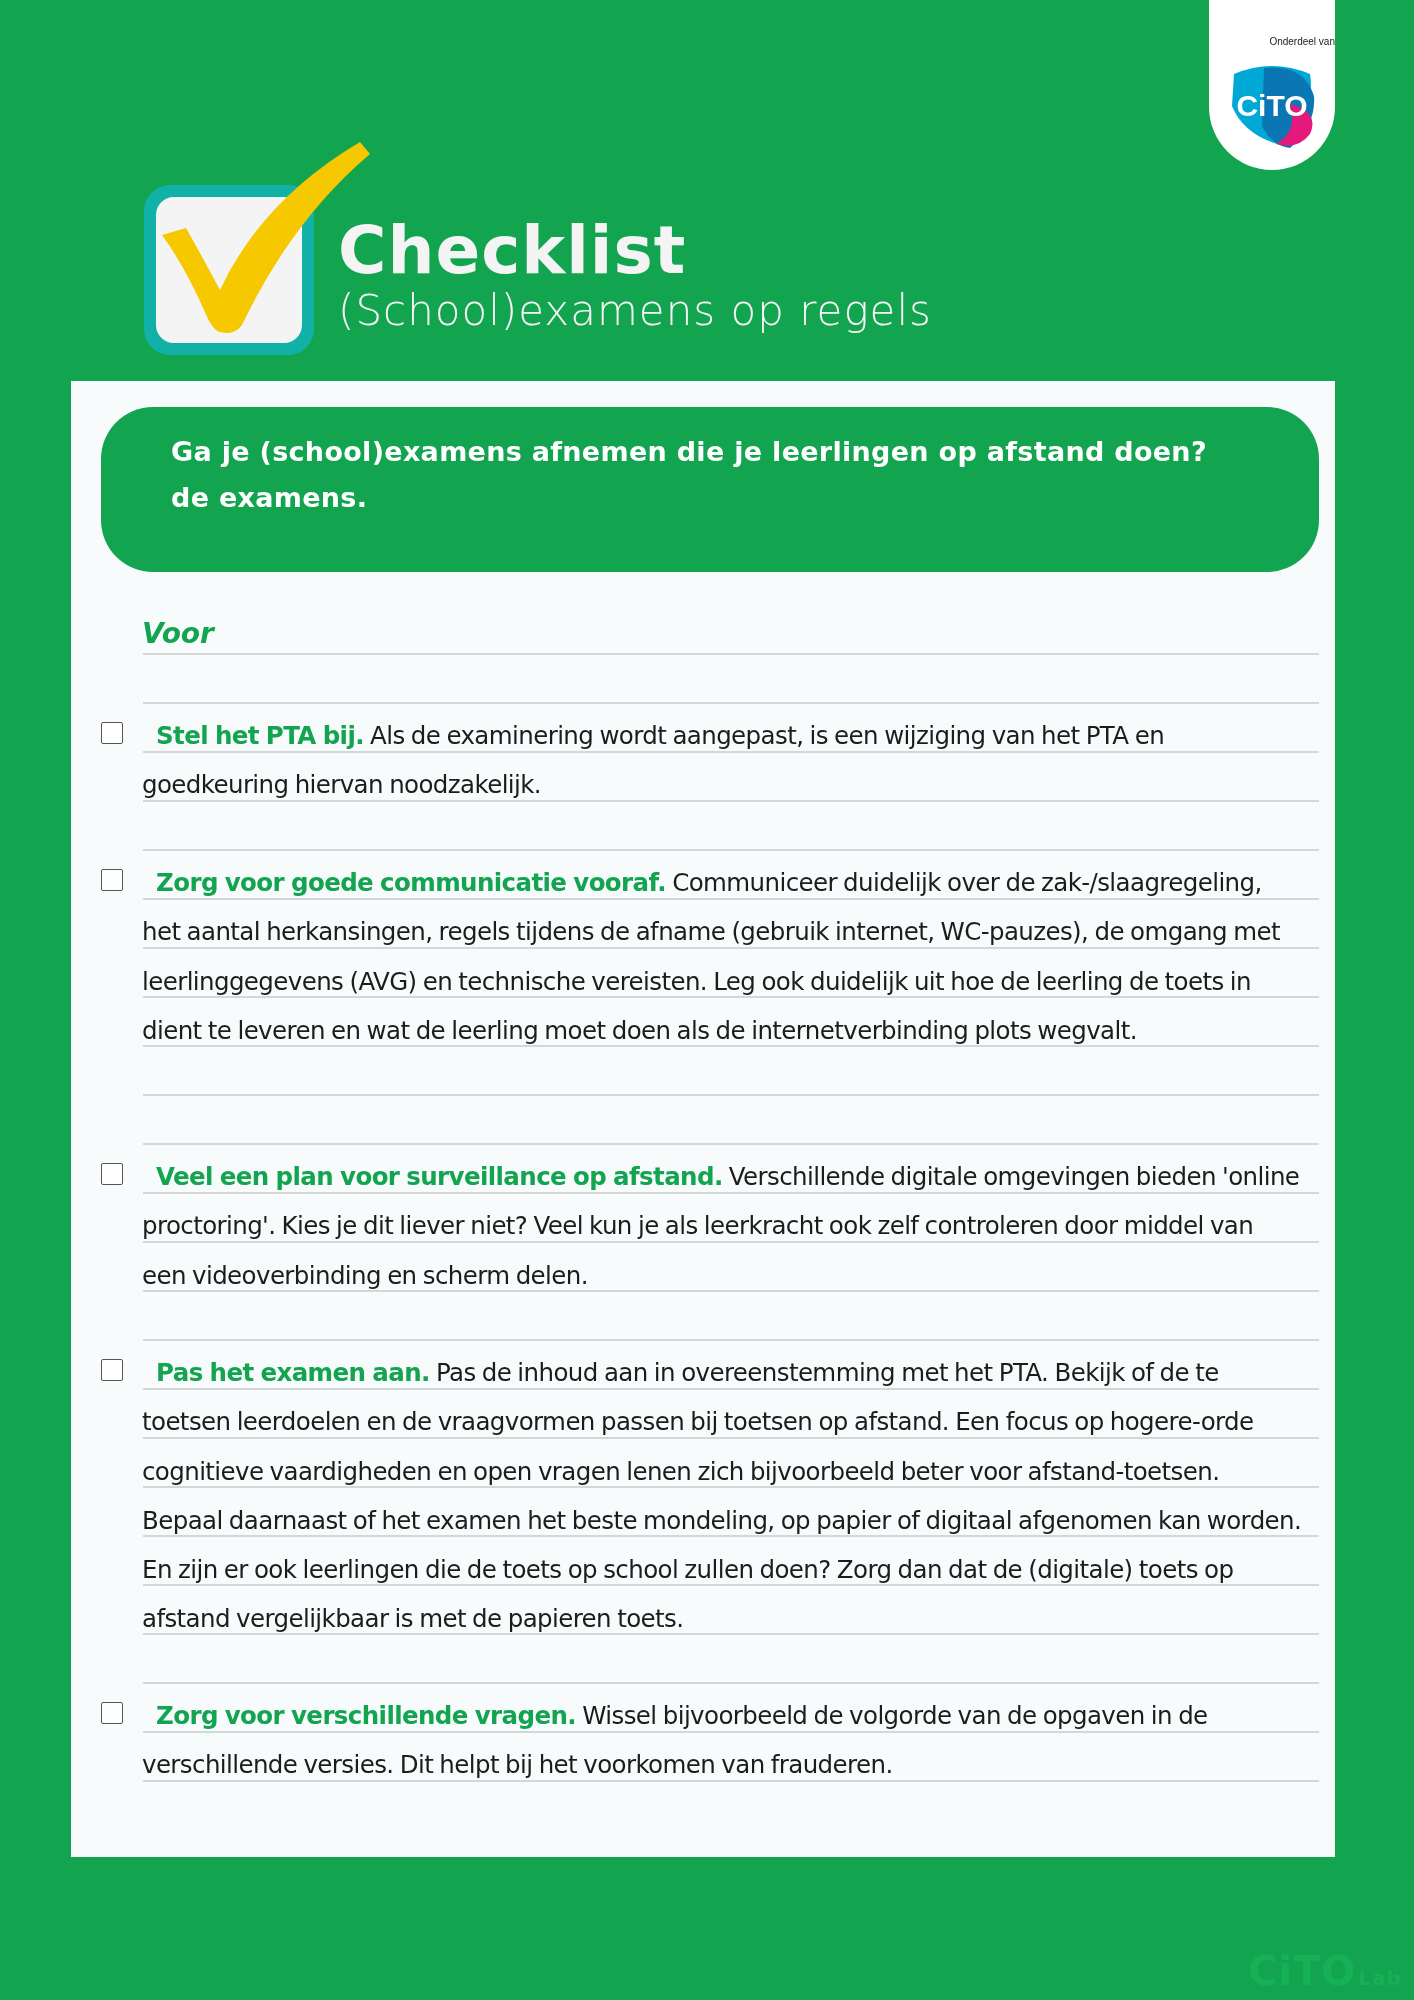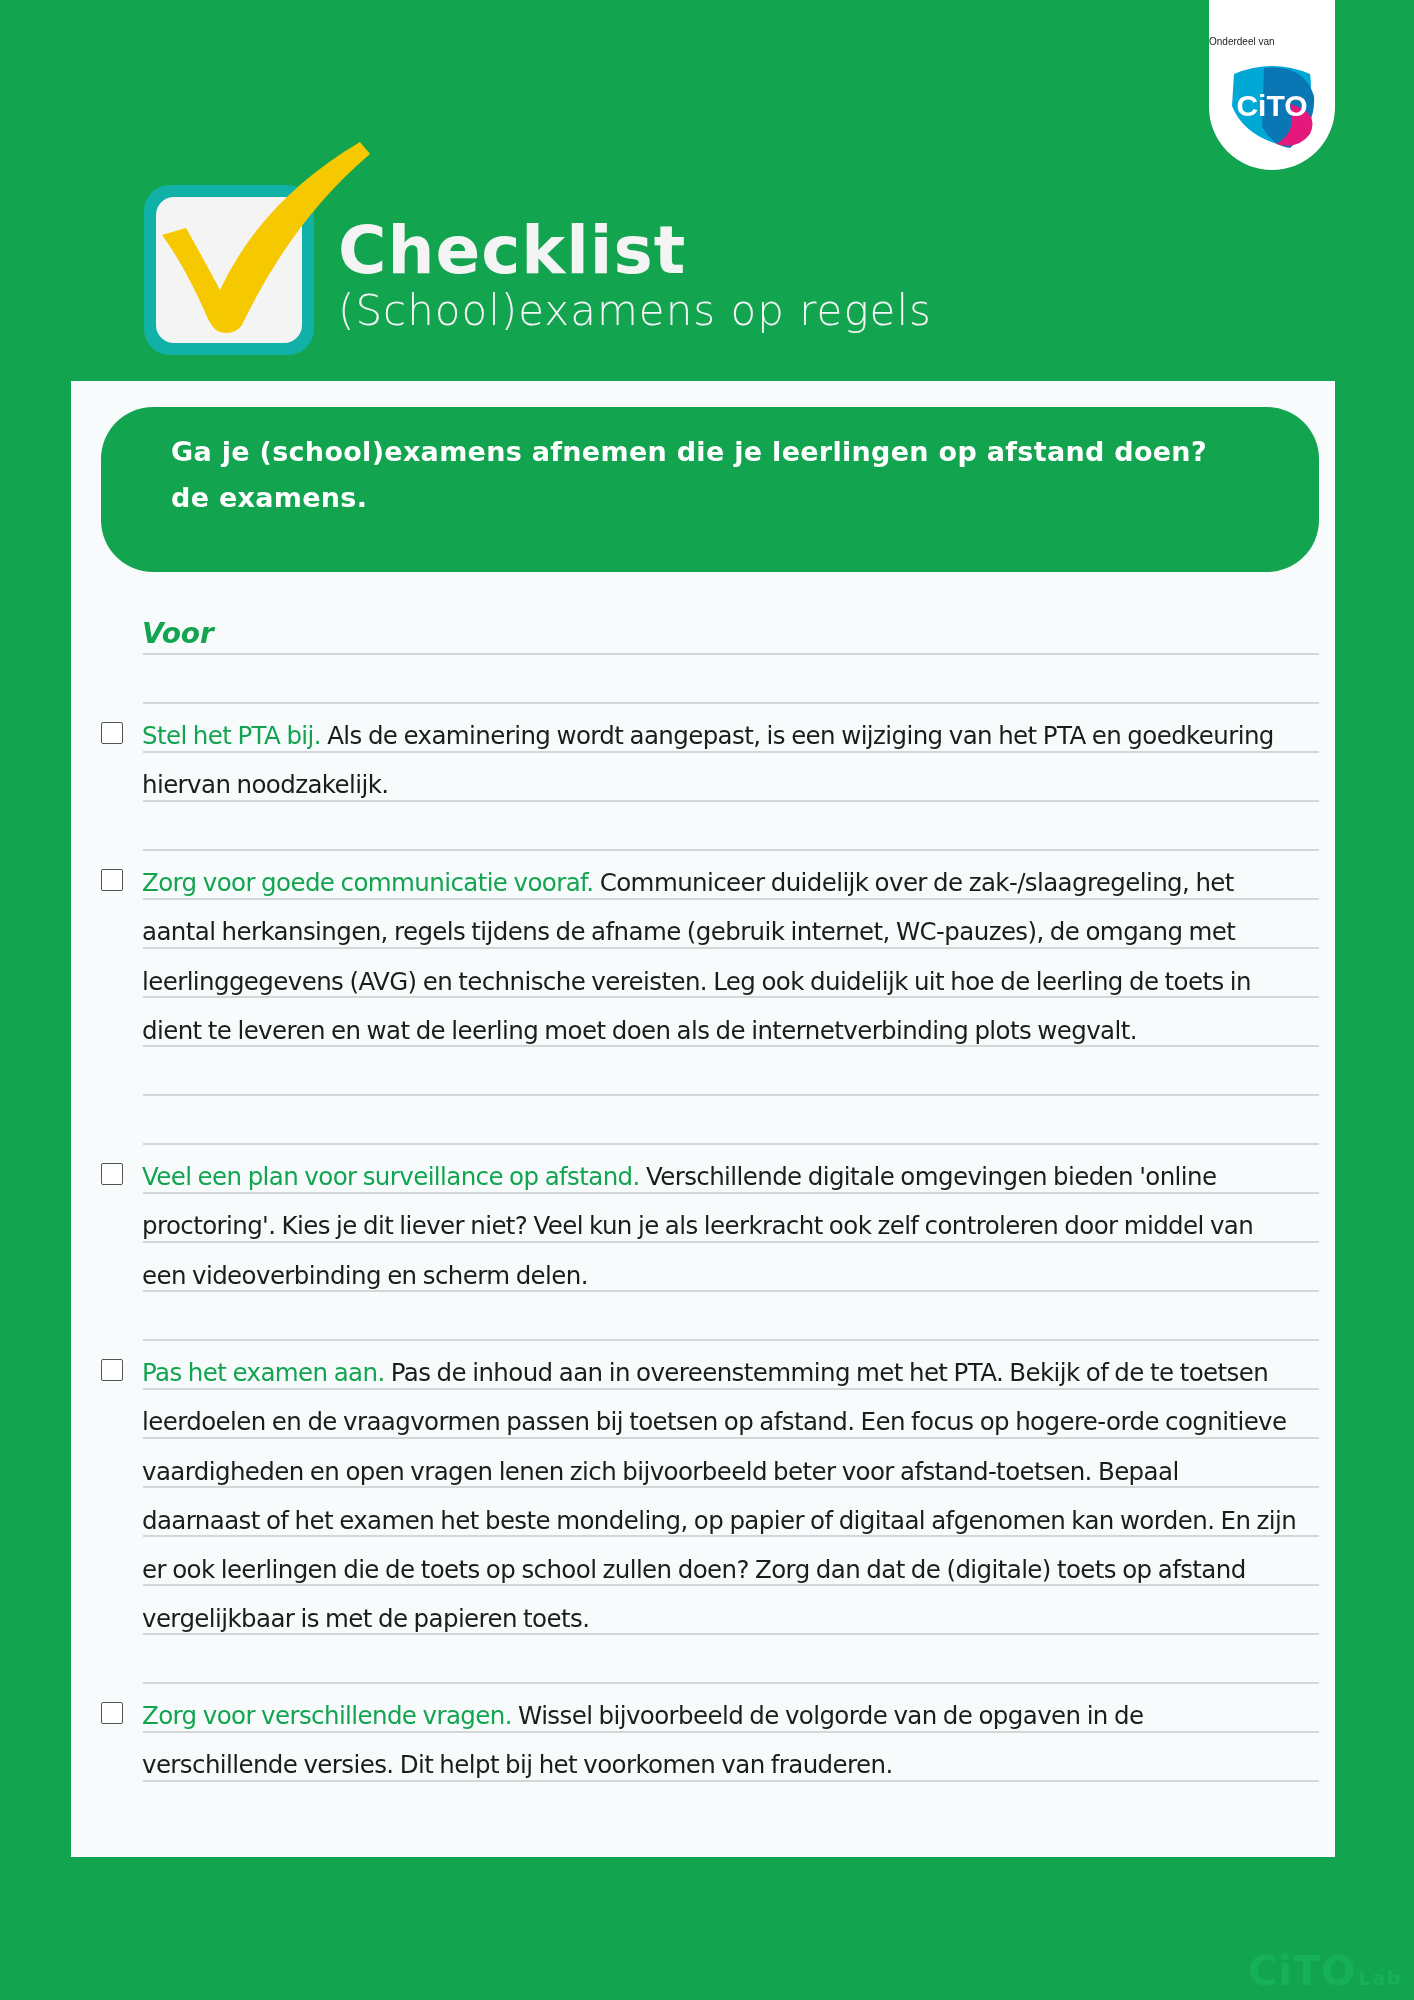--- a/index.html
+++ b/index.html
@@ -9,21 +9,21 @@
       font-family: "DejaVu Sans", sans-serif;
       position: relative;
     }
     
     .cito-badge {
       position: absolute; left: 1209px; top: 0; width: 126px; height: 170px;
       background: #ffffff;
       border-bottom-left-radius: 63px; border-bottom-right-radius: 63px;
     }
     .cito-badge .label {
-      position: absolute; top: 36px; width: 100%; text-align: left;
+      position: absolute; top: 36px; width: 100%; text-align: right;
       font-size: 10px; color: #222; font-family: "Liberation Sans", sans-serif;
     }
     .cito-badge svg { position: absolute; left: 15px; top: 56px; }
 
     
     .logo-box { position: absolute; left: 142px; top: 140px; }
     .title {
       position: absolute; left: 338px; top: 212px;
       color: #f4f4f4; font-weight: bold; font-size: 66px; letter-spacing: 1px;
       font-family: "DejaVu Sans", sans-serif;
@@ -62,21 +62,21 @@
     .item .cb {
       position: absolute; left: 30px; width: 22px; height: 22px;
       border: 1.5px solid #555; border-radius: 2px; background: #fff;
     }
     .item .text {
       position: absolute; left: 71px; width: 1160px;
       font-size: 24.5px; line-height: 49.3px; color: #1c1c1c;
       font-family: "DejaVu Sans", sans-serif; letter-spacing: -0.6px;
       word-spacing: -1px;
     }
-    .item .text .lead { color: #13a450; font-weight: normal; }
+    .item .text .lead { color: #13a450; font-weight: bold; margin-left: 14px; }
 
     .footer-logo {
       position: absolute; left: 1248px; top: 1948px;
       color: #17b258; font-weight: bold; font-size: 40px; letter-spacing: 1px;
       font-family: "DejaVu Sans", sans-serif; opacity: 0.9;
     }
     .footer-logo .lab { font-size: 20px; margin-left: 2px; }
   </style>
 </head>
 <body>

